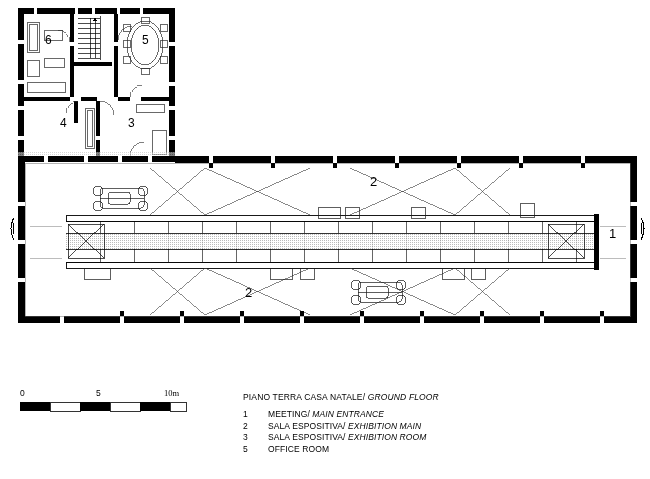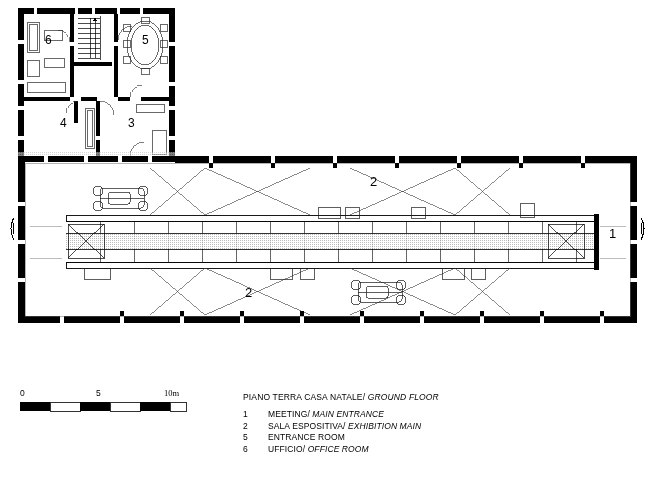--- a/index.html
+++ b/index.html
@@ -407,20 +407,20 @@
       <span class="en" style="font-style:italic">GROUND FLOOR</span>
     </div>
 
     <div class="legend-row">
       <span class="idx">1</span><span class="it">MEETING/</span> <span class="en">MAIN ENTRANCE</span>
     </div>
     <div class="legend-row">
       <span class="idx">2</span><span class="it">SALA ESPOSITIVA/</span> <span class="en">EXHIBITION MAIN</span>
     </div>
     <div class="legend-row">
-      <span class="idx">5</span><span class="it">ENTRANCE ROOM</span>
+      <span class="idx">3</span><span class="it">SALA ESPOSITIVA/</span> <span class="en">EXHIBITION ROOM</span>
     </div>
     <div class="legend-row">
-      <span class="idx">6</span><span class="it">UFFICIO/</span> <span class="en">OFFICE ROOM</span>
+      <span class="idx">5</span><span class="it">OFFICE ROOM</span>
     </div>
   </div>
 
 </div>
 
 </body></html>

